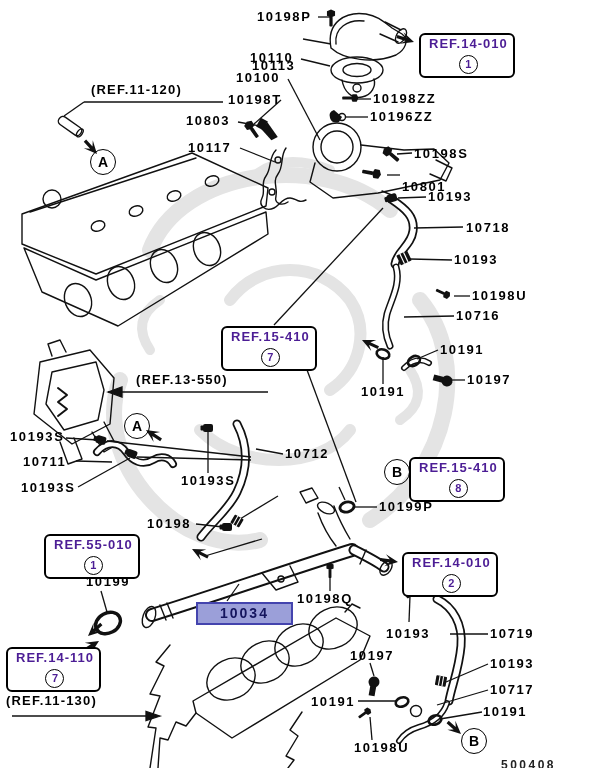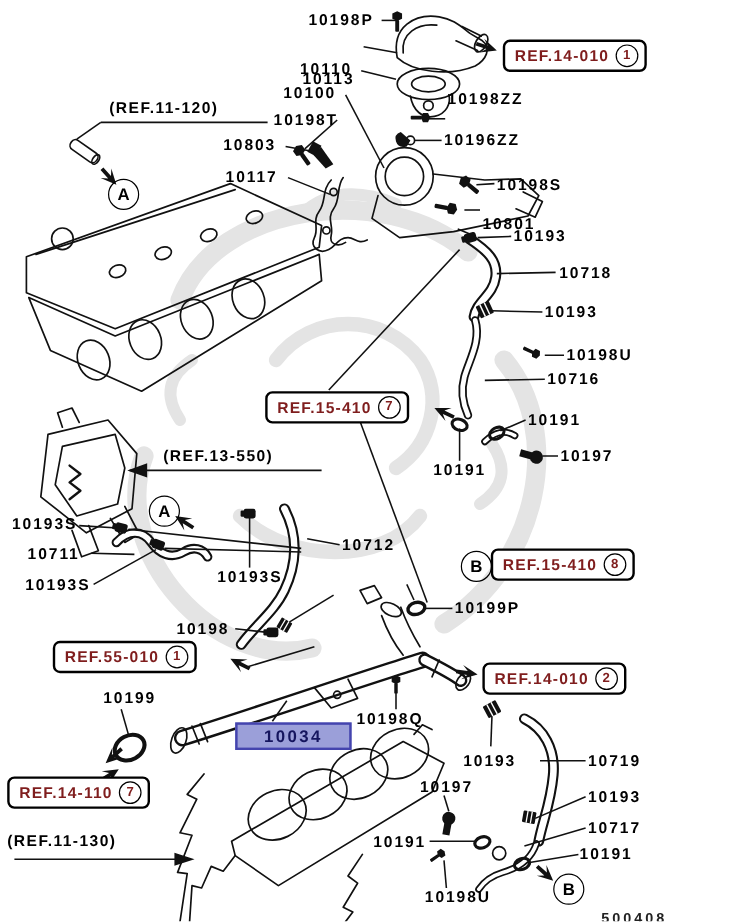--- a/index.html
+++ b/index.html
@@ -5,22 +5,22 @@
   html,body{margin:0;padding:0;background:#fff;}
   #stage{position:relative;width:609px;height:768px;background:#fff;overflow:hidden;
          font-family:"Liberation Sans","DejaVu Sans",sans-serif;}
   #art{position:absolute;left:0;top:0;}
   #labels-layer{position:absolute;left:0;top:0;width:609px;height:768px;}
   .plabel{position:absolute;font-weight:bold;font-size:13px;letter-spacing:1.6px;
           color:#000;white-space:nowrap;line-height:1;}
   .pnote{letter-spacing:1.2px;}
   .refbox{position:absolute;display:flex;align-items:center;gap:5px;background:#fff;
           border:2px solid #000;border-radius:6px;padding:2px 5px 2px 8px;
-          font-weight:bold;font-size:13px;letter-spacing:1px;color:#7f1d1d;line-height:1;
-          white-space:nowrap;}
+          font-weight:bold;font-size:13px;letter-spacing:1px;color:#4c1d95;line-height:1;
+          white-space:nowrap;flex-direction:column;}
   .refnum{width:17px;height:17px;border:1.7px solid #000;border-radius:50%;
           display:flex;align-items:center;justify-content:center;font-size:11px;
           letter-spacing:0;flex:0 0 auto;}
   .callout{position:absolute;width:24px;height:24px;border:1.8px solid #000;border-radius:50%;
            display:flex;align-items:center;justify-content:center;font-weight:bold;
            font-size:14px;color:#000;background:transparent;line-height:1;}
   .hilite{position:absolute;font-weight:bold;font-size:14px;letter-spacing:2px;
           padding:1px 22px;line-height:1.2;}
   .dwgnum{position:absolute;left:501px;top:742px;font-weight:bold;font-size:12px;
           letter-spacing:2.5px;color:#222;margin-top:16px;}
@@ -265,21 +265,21 @@
   </g>
 </svg>
 
 <div id="labels-layer">
       <div class="plabel" style="left: 257px; top: 10px;">10198P</div>
       <div class="plabel" style="left: 252px; top: 31px; margin-top: 28px;">10113</div>
       <div class="plabel" style="left: 250px; top: 51px;">10110</div>
       <div class="plabel" style="left: 236px; top: 71px;">10100</div>
       <div class="plabel" style="left: 228px; top: 93px;">10198T</div>
       <div class="plabel" style="left: 186px; top: 114px;">10803</div>
-      <div class="plabel" style="left: 373px; top: 76px;">10198ZZ</div>
+      <div class="plabel" style="left: 373px; top: 92px;">10198ZZ</div>
       <div class="plabel" style="left: 370px; top: 110px;">10196ZZ</div>
       <div class="plabel" style="left: 188px; top: 141px;">10117</div>
       <div class="plabel" style="left: 414px; top: 147px;">10198S</div>
       <div class="plabel" style="left: 402px; top: 180px;">10801</div>
       <div class="plabel" style="left: 428px; top: 190px;">10193</div>
       <div class="plabel" style="left: 466px; top: 221px;">10718</div>
       <div class="plabel" style="left: 454px; top: 253px;">10193</div>
       <div class="plabel" style="left: 472px; top: 289px;">10198U</div>
       <div class="plabel" style="left: 456px; top: 309px;">10716</div>
       <div class="plabel" style="left: 440px; top: 343px;">10191</div>

